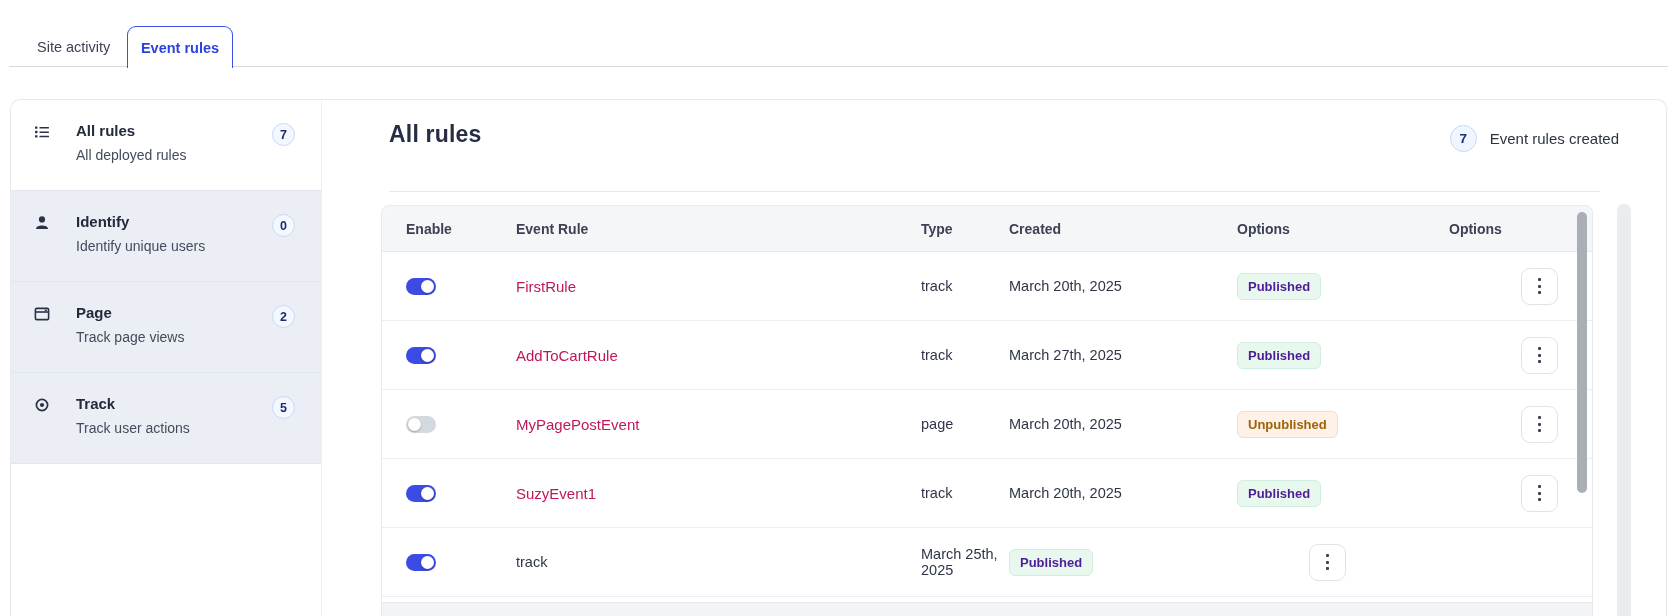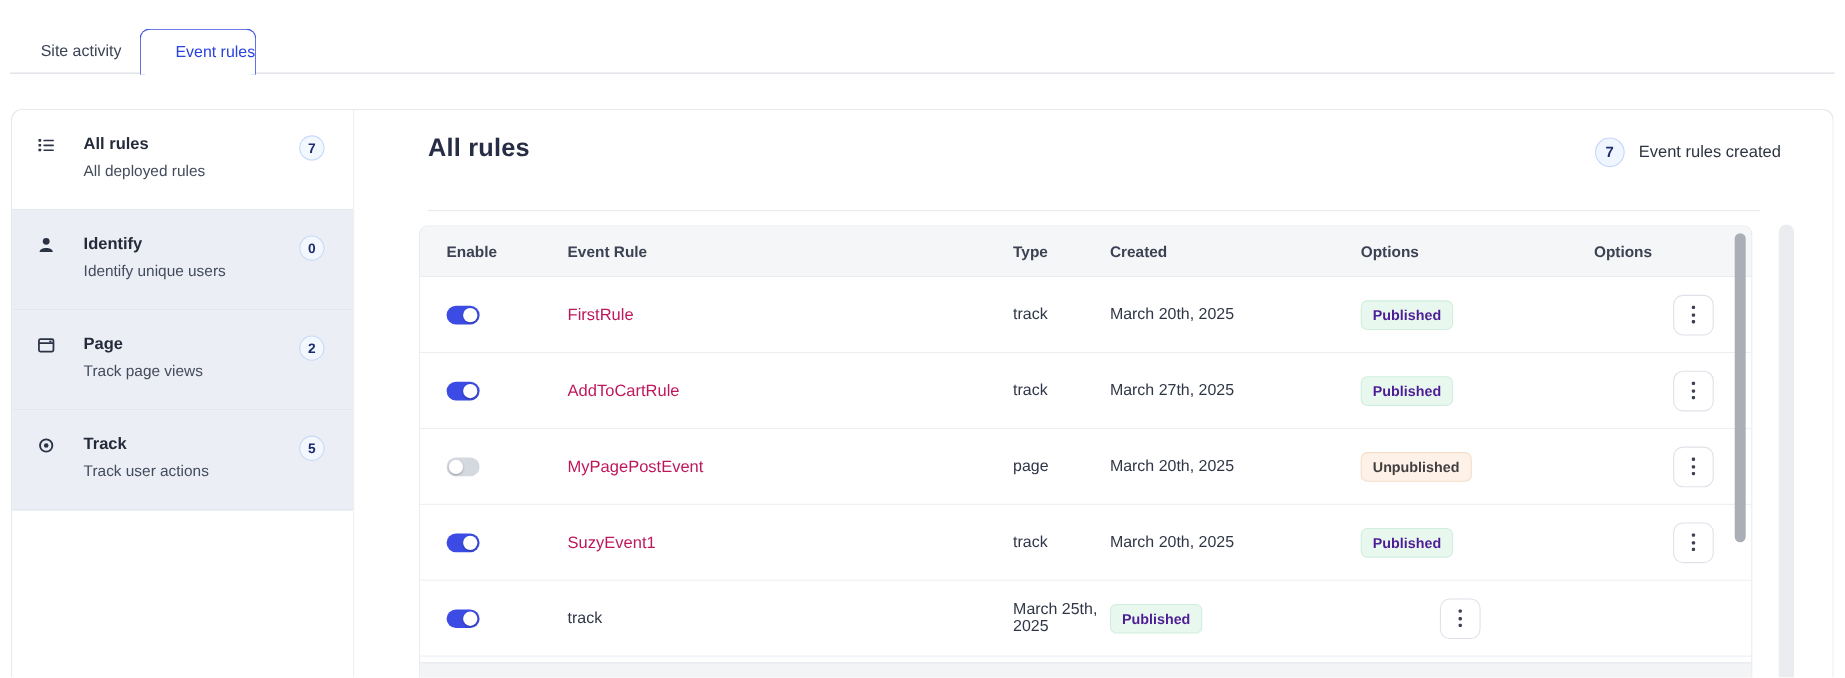--- a/index.html
+++ b/index.html
@@ -6,22 +6,22 @@
   html,body { width:1677px; height:616px; overflow:hidden; background:#ffffff;
     font-family:"Liberation Sans", sans-serif; }
   body { position:relative; color:#2e3444; }
 
   
   .tabbar { position:absolute; left:9px; right:9px; top:26px; height:41px; }
   .tabbar .baseline { position:absolute; left:0; right:0; bottom:0; height:1px; background:#d6dae1; }
   .tab { position:absolute; top:0; height:41px; display:flex; align-items:center; justify-content:center;
     font-size:14.5px; cursor:pointer; z-index:2; }
   .tab.plain { left:18px; padding:0 10px; color:#3c4354; }
-  .tab.active { left:118px; width:106px; background:#fff; color:#2b43dd; font-weight:400;
-    border:1.5px solid #3b50e2; border-bottom:none; border-radius:9px 9px 0 0; height:42px;justify-content:flex-end; }
+  .tab.active { left:118px; width:106px; background:#fff; color:#2b43dd; font-weight:700;
+    border:1.5px solid #3b50e2; border-bottom:none; border-radius:9px 9px 0 0; height:42px; }
 
   
   .card { position:absolute; left:10px; top:99px; width:1657px; height:517px;
     background:#fff; border:1px solid #e6e8ed; border-bottom:none; border-radius:10px 10px 0 0; }
 
   
   .sidebar { position:absolute; left:0; top:0; bottom:0; width:311px; border-right:1px solid #edeff3; }
   .side-item { position:relative; height:91px; background:#ebeff5; border-bottom:1px solid #e2e6ee; cursor:pointer; }
   .side-item:first-child { border-top-left-radius:10px; }
   .side-item.active { background:#ffffff; }
@@ -52,21 +52,21 @@
   .cell-text { font-size:14.5px; color:#2f3646; }
 
   .toggle { width:30px; height:17px; border-radius:9px; background:#d4d8df; position:relative; cursor:pointer; }
   .toggle .knob { position:absolute; top:2px; left:2px; width:13px; height:13px; border-radius:50%;
     background:#fff; box-shadow:0 1px 2px rgba(0,0,0,.28); }
   .toggle.on { background:#3b4be4; }
   .toggle.on .knob { left:auto; right:2px; }
 
   .status-badge { display:inline-block; padding:5px 10px; border-radius:6px; font-size:13px; font-weight:700; }
   .status-badge.published { background:#e9f8ef; border:1px solid #cfeede; color:#4c1d95; }
-  .status-badge.unpublished { background:#fdf1e8; border:1px solid #f6ddc8; color:#404040; }
+  .status-badge.unpublished { background:#fdf1e8; border:1px solid #f6ddc8; color:#a16207; }
 
   .options-btn { margin-left:72px; width:37px; height:37px; border-radius:9px; border:1px solid #dfe2e8;
     background:#fff; display:flex; flex-direction:column; align-items:center; justify-content:center; gap:3.5px; cursor:pointer; }
   .options-btn .dot { width:3px; height:3px; border-radius:1px; background:#3a4152; }
 
   .table-footer { position:absolute; left:0; right:0; bottom:0; height:14px; background:#f3f4f6; border-top:1px solid #e7e9ed; }
   .table-scrollbar { position:absolute; top:6px; right:5px; width:10px; height:281px; border-radius:5px; background:#a9aeb7; }
   .outer-scrollbar { position:absolute; right:35px; top:104px; bottom:0; width:14px; border-radius:7px 7px 0 0; background:#eaecef; }
 </style>
 </head>

